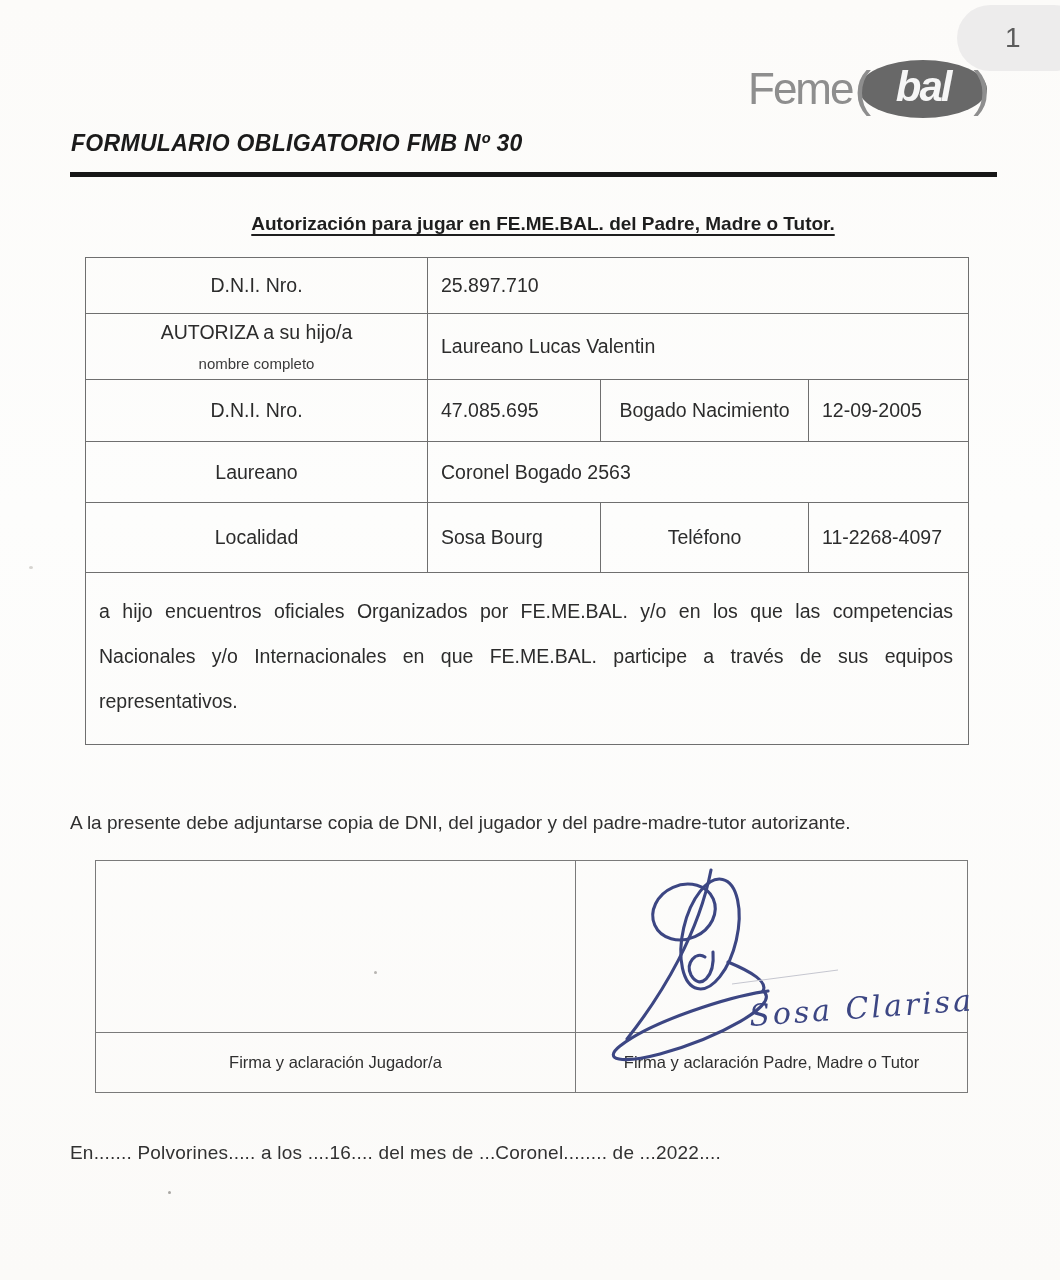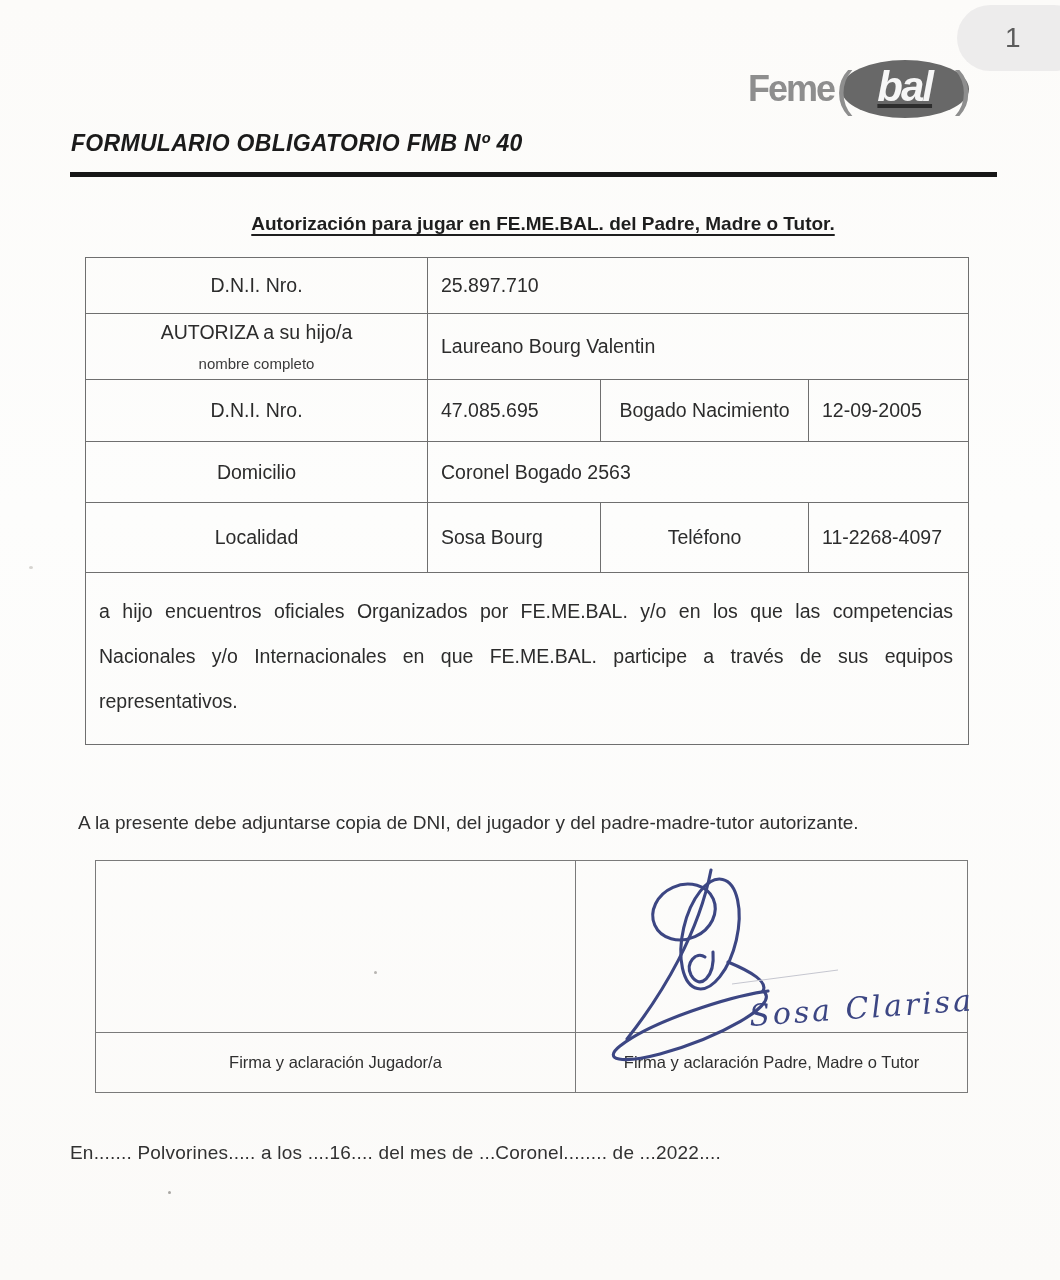--- a/index.html
+++ b/index.html
@@ -26,34 +26,34 @@
     font-size:28px; color:#5c5c5c; padding-left:48px;
   }
 
   
   .logo {
     position:absolute; top:60px; left:748px;
     display:flex; align-items:center;
     white-space:nowrap;
   }
   .logo .feme {
-    font-size:36px; font-weight:700; color:#8e8e8e;
+    font-size:44px; font-weight:400; color:#8e8e8e;
     letter-spacing:-2px;
   }
   .logo .paren {
     font-size:50px; font-weight:400; color:#8e8e8e;
   }
   .logo .paren.open { margin-left:2px; margin-right:-12px; position:relative; z-index:2; }
   .logo .paren.close { margin-left:-14px; position:relative; z-index:2; }
   .logo .oval {
     width:128px; height:58px;
     background:#686868;
     border-radius:50%;
     display:flex; align-items:center; justify-content:center;
-    position:relative; z-index:1;text-decoration:underline;
+    position:relative; z-index:1;
   }
   .logo .oval .bal {
     font-size:42px; font-weight:700; font-style:italic;
     color:#f6f6f6; letter-spacing:-2px; padding-bottom:4px;
   }
 
   .doc-title {
     position:absolute; top:130px; left:71px;
     font-size:23px; font-weight:700; font-style:italic;
     color:#1b1b1b; letter-spacing:0.3px;
@@ -95,21 +95,21 @@
   td.clause {
     padding:16px 15px 20px 13px;
     text-align:justify;
     line-height:2.3;
     font-size:19.5px;
     word-spacing:2px;
     height:140px;
   }
 
   .note {
-    position:absolute; top:812px; left:78px;
+    position:absolute; top:812px; left:70px;
     font-size:19px; color:#303030;
   }
 
   
   table.sig {
     position:absolute; top:860px; left:95px;
     width:872px;
     border-collapse:collapse;
     table-layout:fixed;
     padding-left:16px;
@@ -157,51 +157,51 @@
 
   <div class="logo">
     <span class="feme">Feme</span>
     <span class="paren open">(</span>
     <span class="oval">
       <span class="bal">bal</span>
     </span>
     <span class="paren close">)</span>
   </div>
 
-  <div class="doc-title">FORMULARIO OBLIGATORIO FMB Nº 40</div>
+  <div class="doc-title">FORMULARIO OBLIGATORIO FMB Nº 30</div>
   <div class="title-rule"></div>
   <div class="heading">Autorización para jugar en FE.ME.BAL. del Padre, Madre o Tutor.</div>
 
   <table class="form">
     <colgroup>
       <col style="width:342px">
         <col style="width:173px">
         <col style="width:208px">
         <col style="width:160px">
     </colgroup>
     <tbody>
     <tr class="r2">
       <td class="lbl">D.N.I. Nro.</td>
       <td class="val" colspan="3">25.897.710</td>
     </tr>
     <tr class="r3">
       <td class="lbl">
         <span>AUTORIZA a su hijo/a</span>
         <span class="sub">nombre completo</span>
       </td>
-      <td class="val" colspan="3">Laureano Bourg Valentin</td>
+      <td class="val" colspan="3">Laureano Lucas Valentin</td>
     </tr>
     <tr class="r4">
       <td class="lbl">D.N.I. Nro.</td>
       <td class="val">47.085.695</td>
       <td class="lbl">Bogado Nacimiento</td>
       <td class="val">12-09-2005</td>
     </tr>
     <tr class="r5">
-      <td class="lbl">Domicilio</td>
+      <td class="lbl">Laureano</td>
       <td class="val" colspan="3">Coronel Bogado 2563</td>
     </tr>
     <tr class="r6">
       <td class="lbl">Localidad</td>
       <td class="val">Sosa Bourg</td>
       <td class="lbl">Teléfono</td>
       <td class="val">11-2268-4097</td>
     </tr>
     <tr>
       <td class="clause" colspan="4">a hijo encuentros oficiales Organizados por FE.ME.BAL. y/o en los que las competencias Nacionales y/o Internacionales en que FE.ME.BAL. participe a través de sus equipos representativos.</td>

